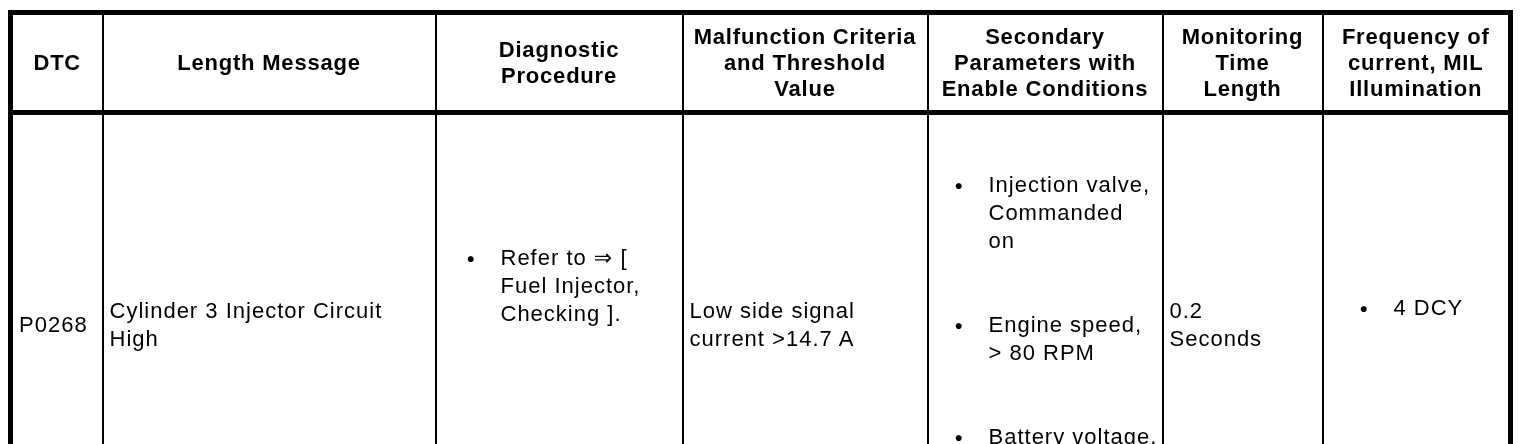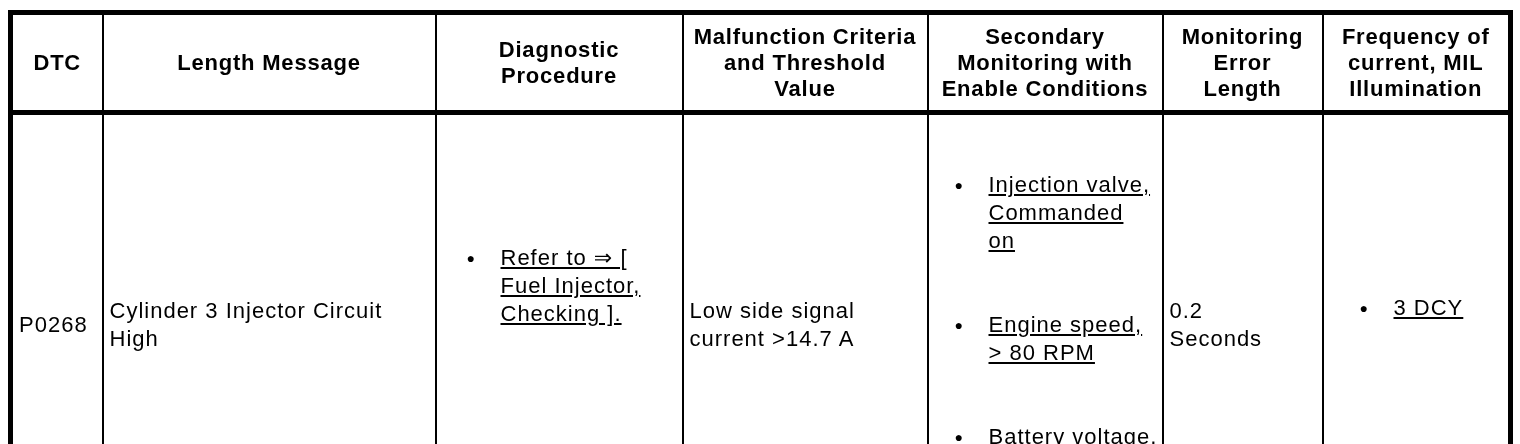--- a/index.html
+++ b/index.html
@@ -69,21 +69,21 @@
   li.bullet-item + li.bullet-item { margin-top: 28px; }
   .bullet-glyph {
     flex: 0 0 34px;
     font-size: 14px;
     line-height: 28px;
     text-align: left;
   }
   .cell-diagnostic ul.bullet-list { padding-left: 24px; margin-bottom: 78px; }
   .cell-secondary  ul.bullet-list { padding-left: 20px; }
   .cell-frequency  ul.bullet-list { padding-left: 30px; margin-bottom: 34px; }
-  .bullet-text { white-space: pre-line; text-decoration: underline; }
+  .bullet-text { white-space: pre-line; }
 </style>
 </head>
 <body>
 
 <div class="table-wrap">
   <table class="dtc-table">
     <colgroup>
       <col style="width:92px">
       <col style="width:333px">
       <col style="width:247px">
@@ -95,24 +95,24 @@
     <thead>
       <tr class="header-row">
         <th>DTC</th>
         <th>Length Message</th>
         <th>Diagnostic
 Procedure</th>
         <th>Malfunction Criteria
 and Threshold
 Value</th>
         <th>Secondary
-Monitoring with
+Parameters with
 Enable Conditions</th>
         <th>Monitoring
-Error
+Time
 Length</th>
         <th>Frequency of
 current, MIL
 Illumination</th>
       </tr>
     </thead>
     <tbody>
       <tr class="body-row">
         <td class="cell-dtc">P0268</td>
         <td class="cell-error">Cylinder 3 Injector Circuit
@@ -148,20 +148,20 @@
 9.04-16 V</span>
             </li>
           </ul>
         </td>
         <td class="cell-monitoring">0.2
 Seconds</td>
         <td class="cell-frequency">
           <ul class="bullet-list">
             <li class="bullet-item">
               <span class="bullet-glyph">●</span>
-              <span class="bullet-text">3 DCY</span>
+              <span class="bullet-text">4 DCY</span>
             </li>
           </ul>
         </td>
       </tr>
     </tbody>
   </table>
 </div>
 
 </body></html>

